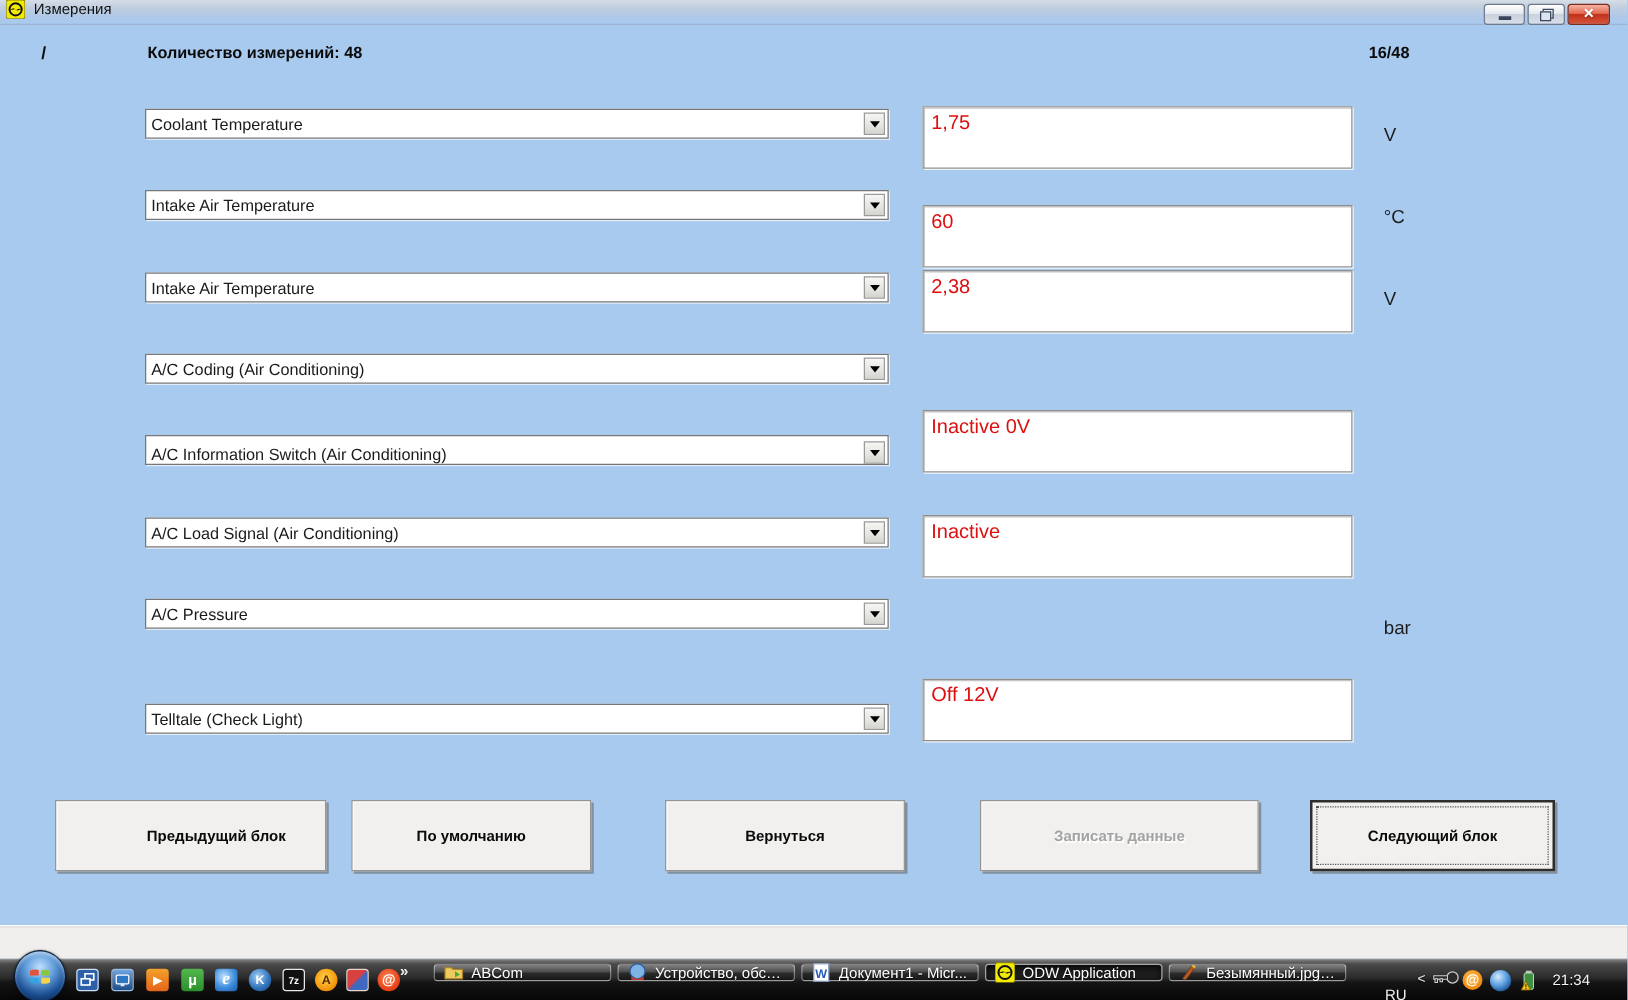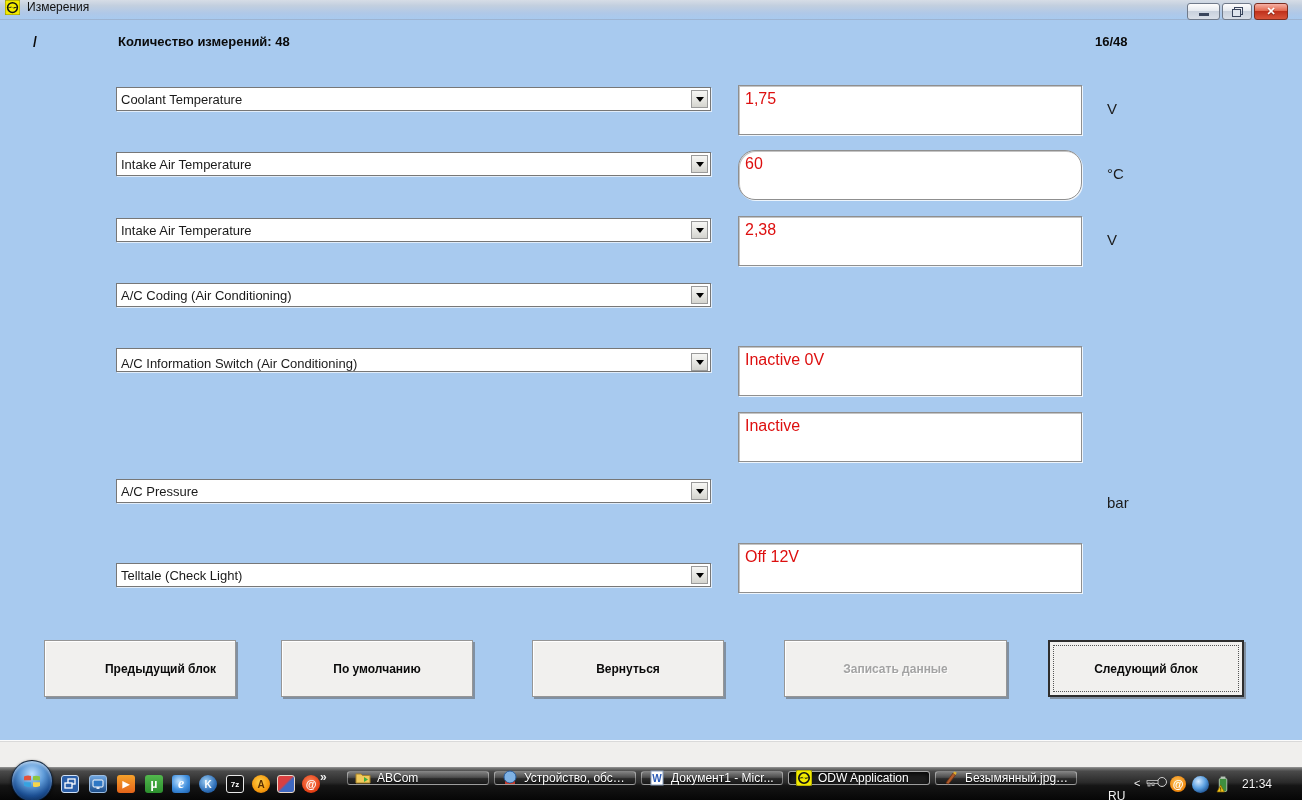--- a/index.html
+++ b/index.html
@@ -147,21 +147,21 @@
     <span class="value-text">1,75</span>
   </div>
   <div class="unit" style="top:100px;">V</div>
 
   <div class="combo" style="top:152px;">
     <span class="combo-label">Intake Air Temperature</span>
     <span class="combo-btn">
         <span class="combo-arrow"></span>
       </span>
   </div>
-  <div class="valuebox" style="top:150px;border-radius:17px;">
+  <div class="valuebox" style="top:164px;">
     <span class="value-text">60</span>
   </div>
   <div class="unit" style="top:165px;">°C</div>
 
   <div class="combo" style="top:218px;">
     <span class="combo-label">Intake Air Temperature</span>
     <span class="combo-btn">
         <span class="combo-arrow"></span>
       </span>
   </div>
@@ -177,25 +177,31 @@
       </span>
   </div>
   <div class="unit" style="top:296px;"></div>
 
   <div class="combo" style="top:348px;align-items:flex-end;">
     <span class="combo-label">A/C Information Switch (Air Conditioning)</span>
     <span class="combo-btn">
         <span class="combo-arrow"></span>
       </span>
   </div>
-  <div class="valuebox" style="top:346px;">
+  <div class="valuebox" style="top:328px;">
     <span class="value-text">Inactive 0V</span>
   </div>
   <div class="unit" style="top:361px;"></div>
 
+  <div class="combo" style="top:414px;">
+    <span class="combo-label">A/C Load Signal (Air Conditioning)</span>
+    <span class="combo-btn">
+        <span class="combo-arrow"></span>
+      </span>
+  </div>
   <div class="valuebox" style="top:412px;">
     <span class="value-text">Inactive</span>
   </div>
   <div class="unit" style="top:427px;"></div>
 
   <div class="combo" style="top:479px;">
     <span class="combo-label">A/C Pressure</span>
     <span class="combo-btn">
         <span class="combo-arrow"></span>
       </span>
@@ -206,21 +212,21 @@
     <span class="combo-label">Telltale (Check Light)</span>
     <span class="combo-btn">
         <span class="combo-arrow"></span>
       </span>
   </div>
   <div class="valuebox" style="top:543px;">
     <span class="value-text">Off 12V</span>
   </div>
   <div class="unit" style="top:558px;"></div>
 
-  <div class="btn" style="left:44px;  width:192px;padding-left:41px;">Предыдущий блок</div>
+  <div class="btn" style="left:44px;  width:217px;padding-left:41px;">Предыдущий блок</div>
   <div class="btn" style="left:281px; width:192px;">По умолчанию</div>
   <div class="btn" style="left:532px; width:192px;">Вернуться</div>
   <div class="btn disabled" style="left:784px; width:223px;">Записать данные</div>
   <div class="btn focused" style="left:1048px; width:196px;">Следующий блок</div>
 
   <div class="statusstrip"></div>
 
   <div class="taskbar">
 
     <div class="orb">

